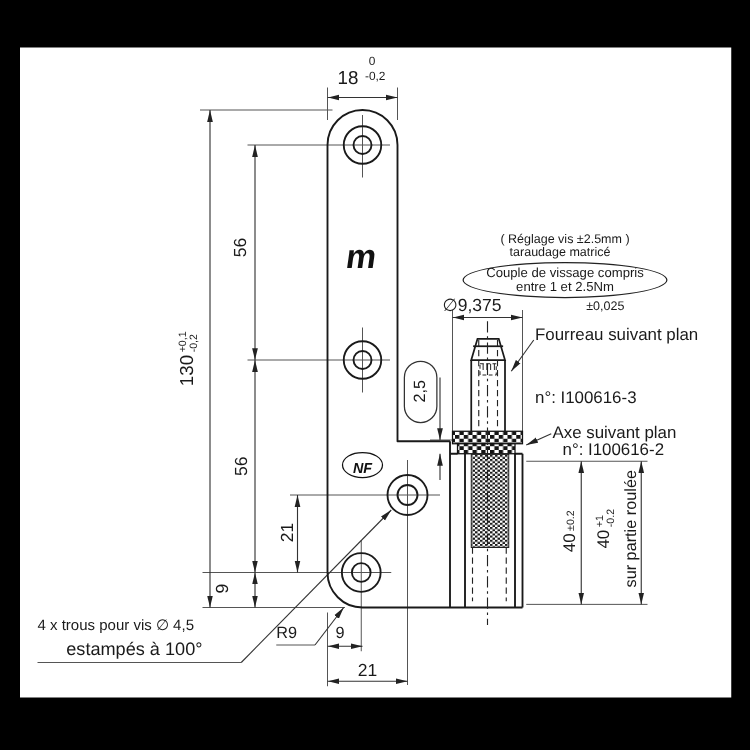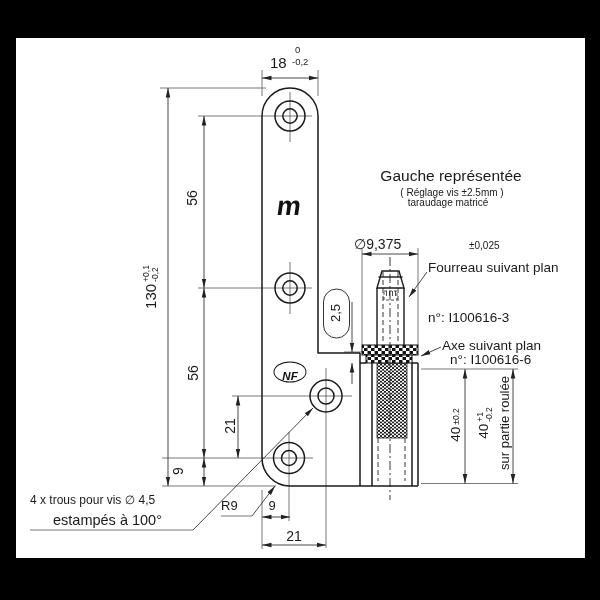--- a/index.html
+++ b/index.html
@@ -168,29 +168,32 @@
     <span>2,5</span>
     </div>
 
   <div class="lbl ctr dimnum" style="left:272px;top:506px;font-size:13px;">9</div>
   <div class="lbl ctr dimnum" style="left:294px;top:536px;">21</div>
   <div class="lbl" style="left:221px;top:499px;font-size:13px;text-align:center;">R9</div>
 
   <div class="lbl" style="left:354px;top:237px;font-size:14px;">∅9,375</div>
   <div class="lbl" style="left:421px;top:241px;font-size:10px;margin-left:48px;">±0,025</div>
 
-  <div class="lbl ctr note-lg" style="left:451px;top:176px;">Gauche représentée</div>
   <div class="lbl ctr note-sm" style="left:452px;top:193px;">( Réglage vis ±2.5mm )</div>
   <div class="lbl ctr note-sm" style="left:448px;top:203px;">taraudage matricé</div>
 
+  <div class="ellipse-note">
+    <span>Couple de vissage compris</span>
+    <span>entre 1 et 2.5Nm</span>
+  </div>
 
   <div class="lbl note-md" style="left:428px;top:261px;">Fourreau suivant plan</div>
   <div class="lbl note-md" style="left:428px;top:276px;margin-top:35px;">n°: I100616-3</div>
   <div class="lbl note-md" style="left:442px;top:339px;">Axe suivant plan</div>
-  <div class="lbl note-md" style="left:450px;top:353px;">n°: I100616-6</div>
+  <div class="lbl note-md" style="left:450px;top:353px;">n°: I100616-2</div>
 
   <div class="lbl rot" style="left:456px;top:425px;">
     <span style="font-size:13.5px;">40</span>
     <span style="font-size:8.5px;">±0.2</span>
   </div>
   <div class="lbl rot" style="left:484px;top:423px;">
     <span style="font-size:13.5px;">40</span>
     <span class="tolstack">
       <span>+1</span>
       <span>-0.2</span>

